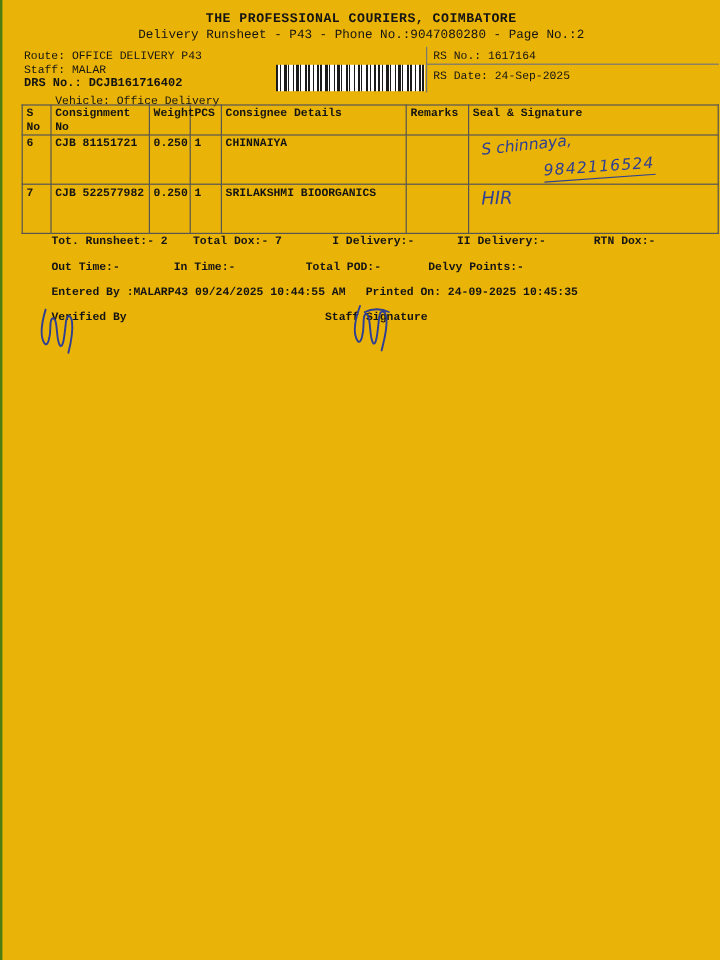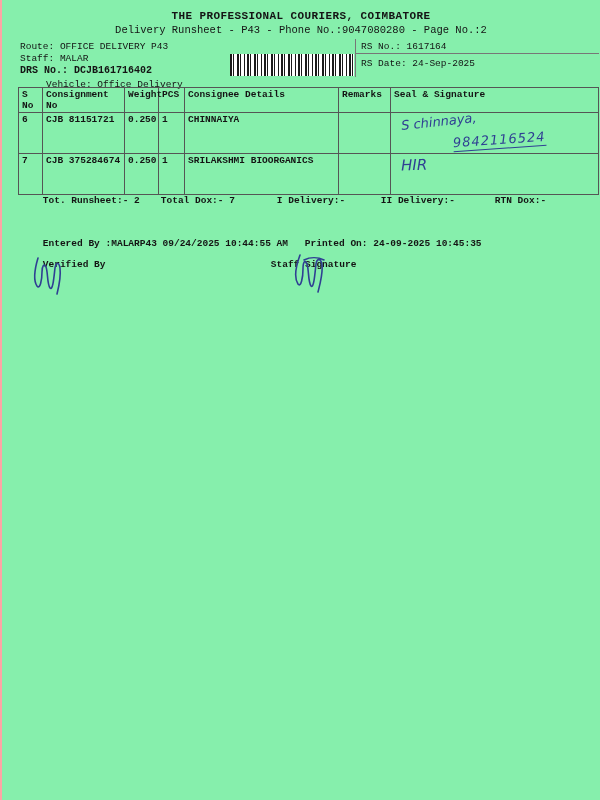--- a/index.html
+++ b/index.html
@@ -1,18 +1,18 @@
 <!DOCTYPE html>
 <html><head>
 <meta charset="utf-8">
 <style>
   * { margin:0; padding:0; box-sizing:border-box; }
   html, body { background:#ffffff; }
   body { width:600px; height:800px; font-family:"Liberation Mono","DejaVu Sans Mono",monospace; color:#141414; }
-  .page { position:relative; width:600px; height:800px; background:#86efac; border-left:2px solid #fca5a5; overflow:hidden; }
+  .page { position:relative; width:600px; height:800px; background:#eab308; border-left:2px solid #4d7c0f; overflow:hidden; }
   .abs { position:absolute; }
 
   .company { top:10px; left:0; width:100%; text-align:center; font-size:11px; font-weight:bold; letter-spacing:.4px; }
   .subtitle { top:24px; left:0; width:100%; text-align:center; font-size:10.5px; font-weight:normal; }
 
   .info-line { font-size:9.5px; white-space:pre; }
   .route   { left:18px; top:41px; }
   .staff   { left:18px; top:53px; font-weight:normal; }
   .drs     { left:18px; top:65px; font-size:10px; font-weight:bold; }
   .vehicle { left:24px; top:79px;margin-left:20px; }
@@ -95,36 +95,39 @@
         <td>1</td>
         <td>CHINNAIYA</td>
         <td></td>
         <td class="sig-cell">
           <span class="ink hw-name">S chinnaya,</span>
           <span class="ink hw-phone">9842116524</span>
         </td>
       </tr>
       <tr>
         <td>7</td>
-        <td>CJB 375284674</td>
+        <td>CJB 522577982</td>
         <td>0.250</td>
         <td>1</td>
         <td>SRILAKSHMI BIOORGANICS</td>
         <td></td>
         <td class="sig-cell">
           <span class="ink hw-hir">HIR</span>
         </td>
       </tr>
     </tbody>
   </table>
 
   <div class="abs sumrow sum1">
     <span class="w118">Tot. Runsheet:- 2</span><span class="w116">Total Dox:- 7</span><span class="w104">I Delivery:-</span><span class="w114">II Delivery:-</span><span>RTN Dox:-</span>
   </div>
 
+  <div class="abs sumrow sum2">
+    <span class="w102">Out Time:-</span><span class="w110">In Time:-</span><span class="w102">Total POD:-</span><span>Delvy Points:-</span>
+  </div>
 
   <div class="abs sumrow sum3">
     <span class="w262">Entered By :MALARP43 09/24/2025 10:44:55 AM</span><span>Printed On: 24-09-2025 10:45:35</span>
   </div>
 
   <div class="abs sumrow sum4">
     <span class="w240">Verified By</span><span>Staff Signature</span>
   </div>
 
   <svg class="abs sig-verified" width="46" height="42" viewBox="0 0 46 42">

